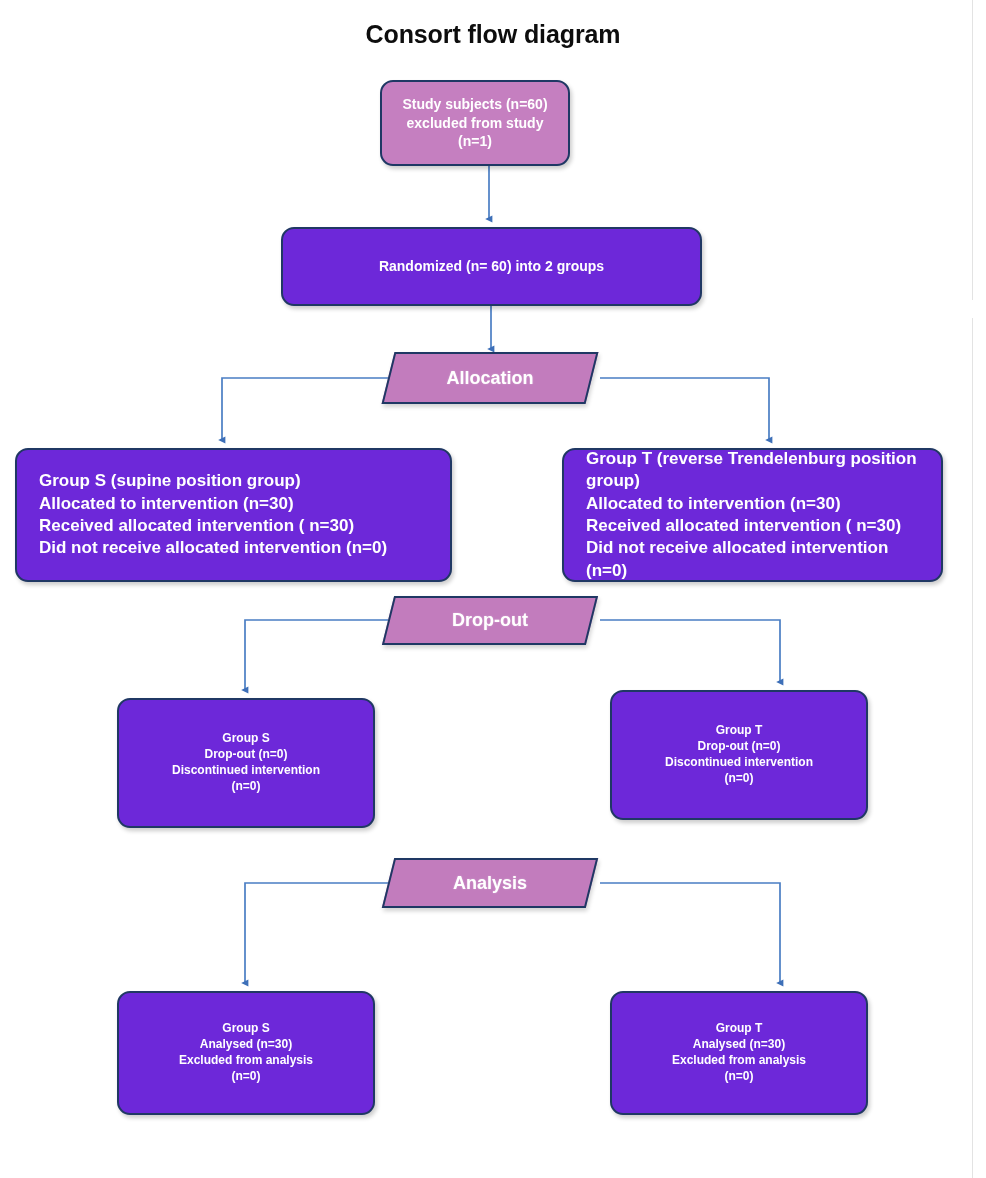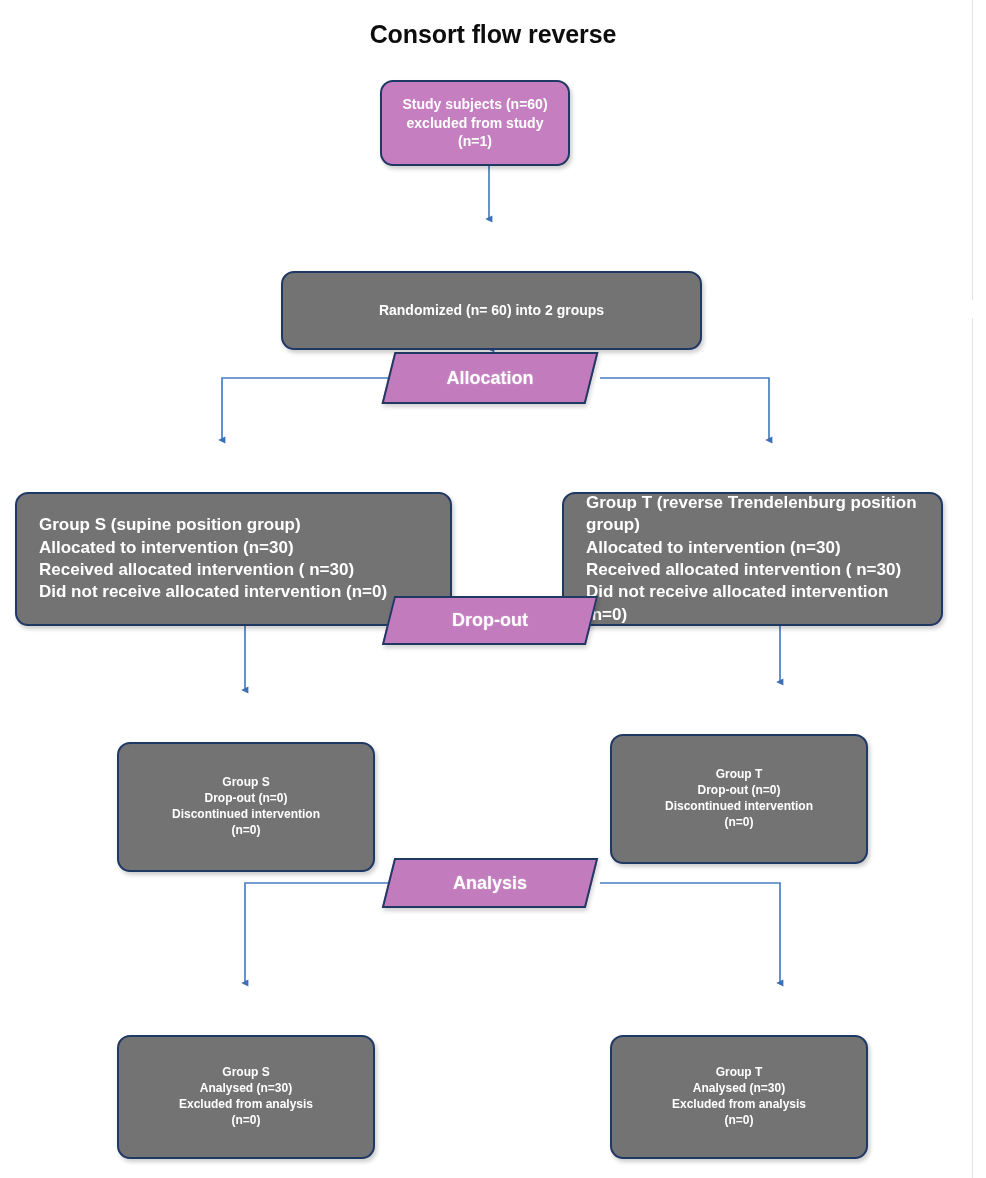--- a/index.html
+++ b/index.html
@@ -60,25 +60,24 @@
 
   
   .node.navy {
     background: #2e4f8f;
     border: 2px solid #22407a;
     justify-content: center;
     text-align: center;
   }
   
   .node.blue {
-    background: #737373;
+    background: #6d28d9;
     border: 2px solid #203864;
     justify-content: center;
     text-align: center;
-    margin-top: 44px;
   }
   .node.blue.left-align {
     justify-content: flex-start;
     text-align: left;
   }
   
   .node.pink {
     background: #c57fc0;
     border: 2px solid #1f3864;
     justify-content: center;
@@ -117,21 +116,21 @@
   .pad-c { padding: 6px 14px; }
 </style>
 </head>
 <body>
 
 <div id="canvas">
 
   <div class="frame-line" style="left:972px; top:0px; height:300px;"></div>
   <div class="frame-line" style="left:972px; top:318px; height:860px;"></div>
 
-  <div class="title">Consort flow reverse</div>
+  <div class="title">Consort flow diagram</div>
 
   <svg class="connectors" viewBox="0 0 986 1178">
     <defs>
       <marker id="arrowhead" markerWidth="9" markerHeight="9" refX="4.2" refY="4.2" orient="auto" markerUnits="userSpaceOnUse">
         <path d="M0.6,0.8 L7.8,0.8 L4.2,8.0 Z" fill="#3d6fb8"></path>
       </marker>
     </defs>
     <g stroke="#4a7ec4" stroke-width="1.7" fill="none">
 
       <line x1="489" y1="165" x2="489" y2="219" marker-end="url(#arrowhead)"></line>

